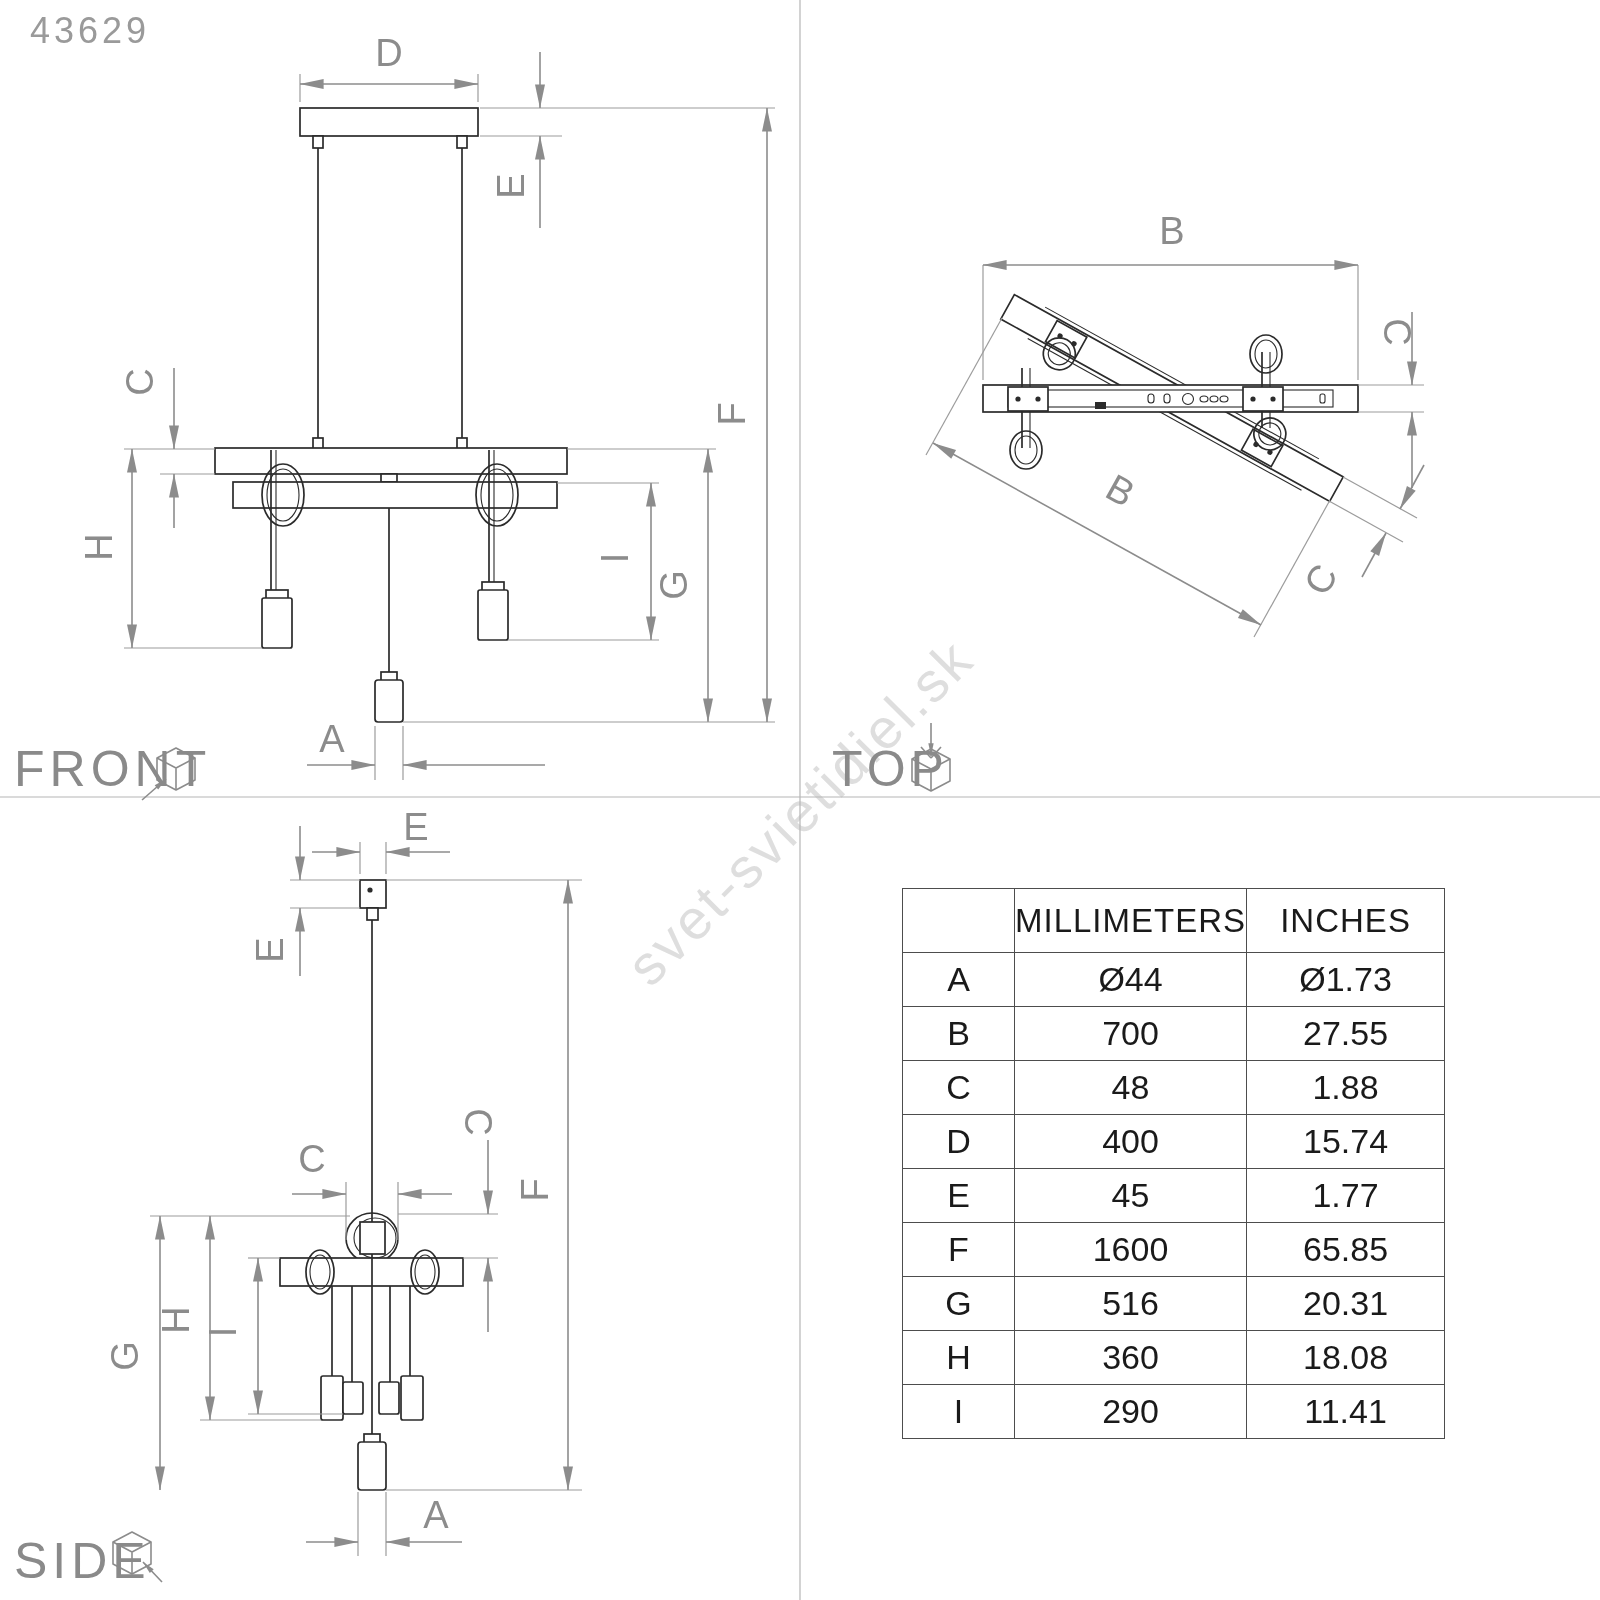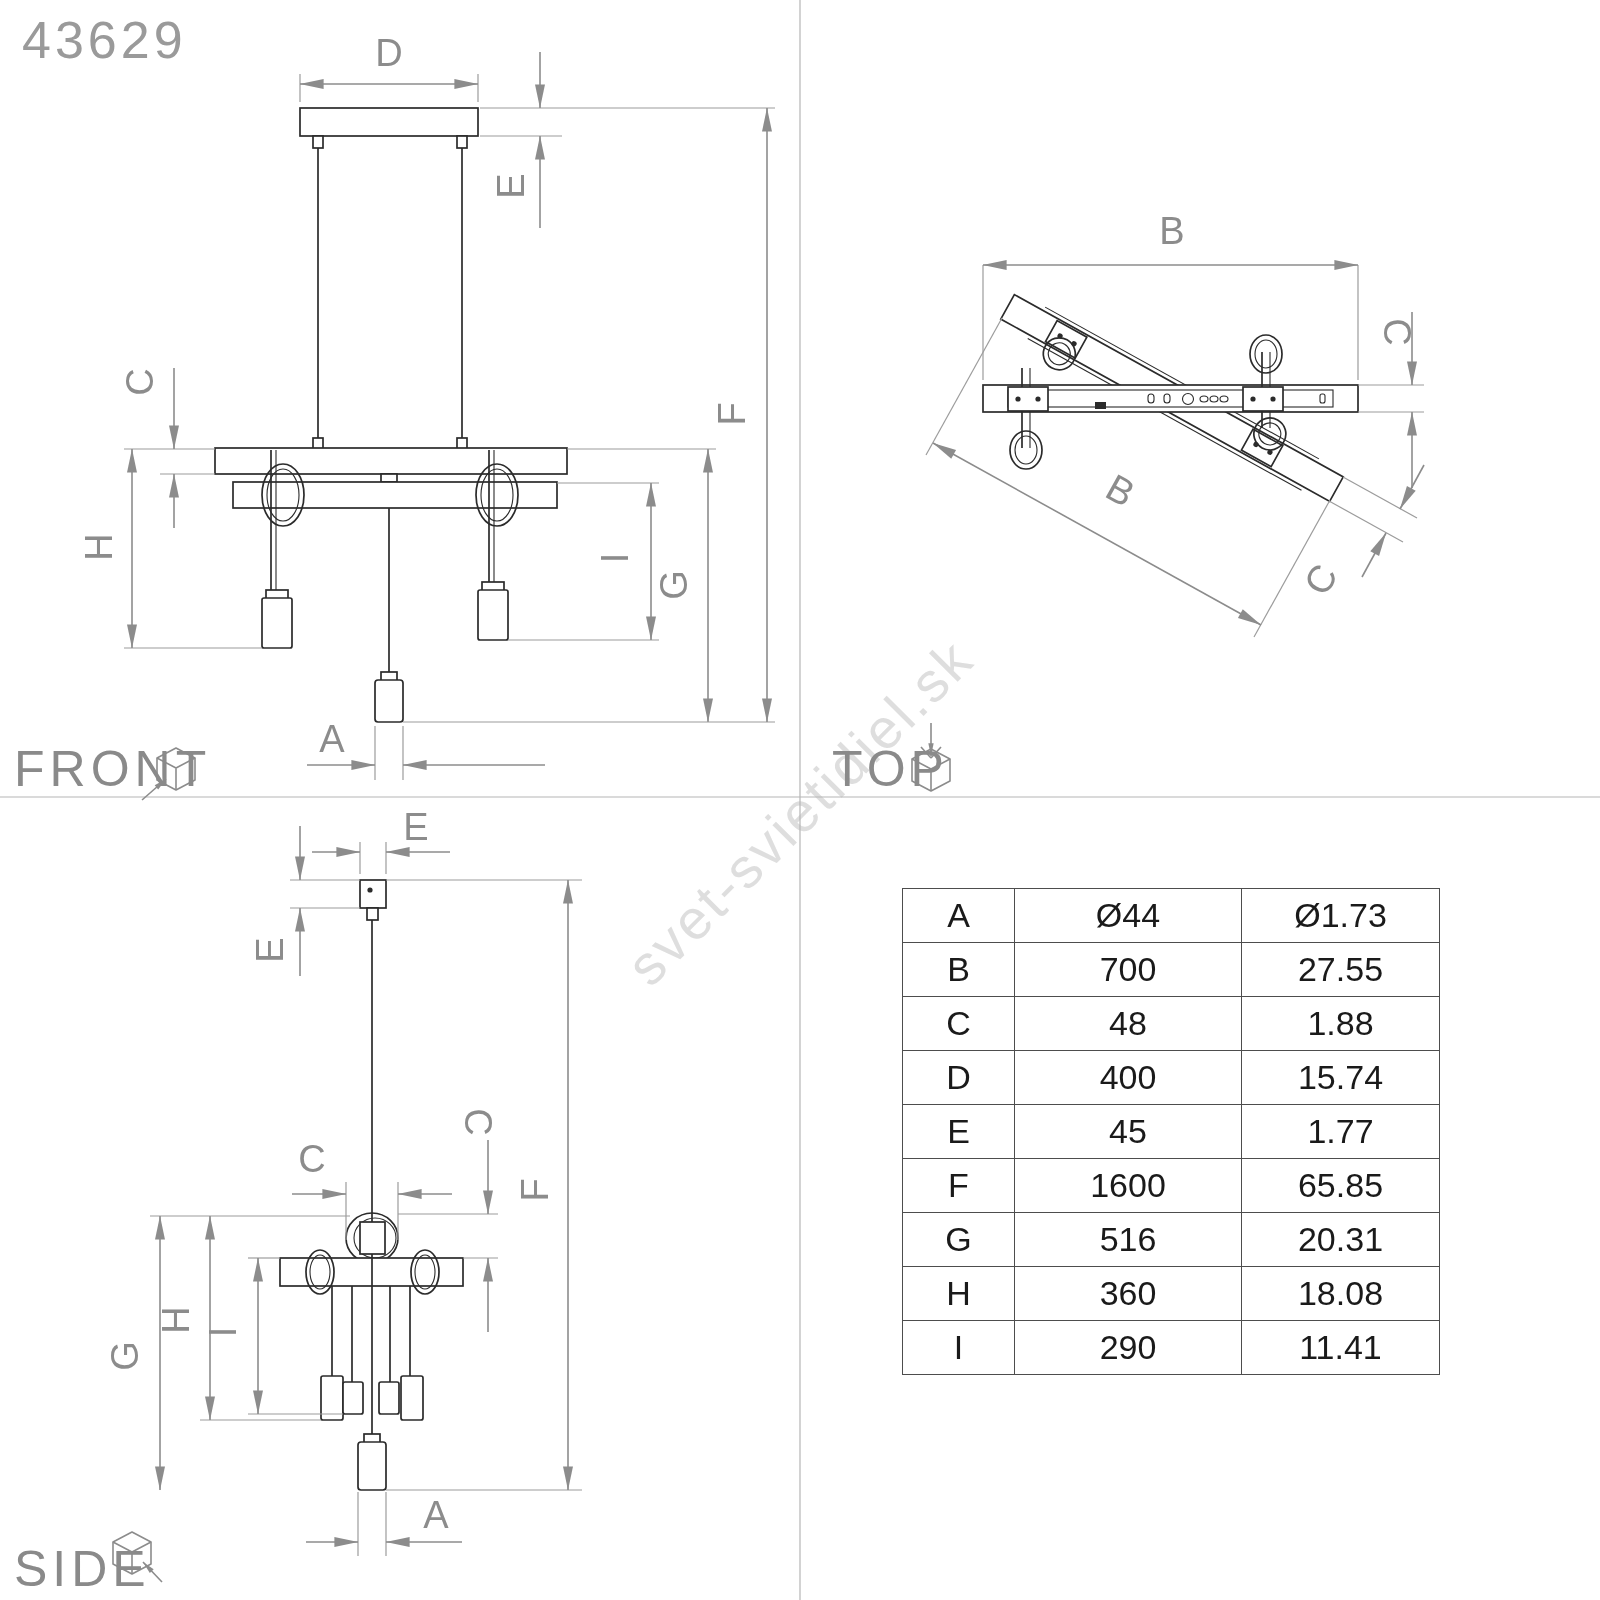--- a/index.html
+++ b/index.html
@@ -3,25 +3,25 @@
 <meta charset="utf-8">
 <style>
   html,body{margin:0;padding:0;background:#fff;}
   body{width:1600px;height:1600px;position:relative;overflow:hidden;
        font-family:"Liberation Sans",sans-serif;}
   #wm{position:absolute;left:800px;top:812px;z-index:1;
       transform:translate(-50%,-50%) rotate(-45deg);
       font-size:56px;letter-spacing:3px;color:#c9c9c9;opacity:.6;white-space:nowrap;}
   svg#art{position:absolute;left:0;top:0;z-index:2;}
   .ovl{position:absolute;z-index:3;color:#8c8c8c;}
-  #code{left:22px;top:10px;font-size:52px;letter-spacing:4px;color:#9a9a9a;}
+  #code{left:30px;top:10px;font-size:36px;letter-spacing:4px;color:#9a9a9a;}
   .viewlabel{font-size:50px;letter-spacing:5px;color:#8a8a8a;}
   #lbl-front{left:14px;top:740px;}
   #lbl-top{left:812px;top:740px;margin-left:20px;}
-  #lbl-side{left:14px;top:1532px;margin-top:8px;}
+  #lbl-side{left:14px;top:1532px;}
   
   .d{stroke:#2b2b2b;stroke-width:1.7;fill:none;}
   .df{stroke:#2b2b2b;stroke-width:1.7;fill:#ffffff;}
   .dt{stroke:#2b2b2b;stroke-width:1.1;fill:none;}
   .dk{fill:#2b2b2b;stroke:none;}
   .g{stroke:#8c8c8c;stroke-width:1.6;fill:none;}
   .ge{stroke:#9c9c9c;stroke-width:1.2;fill:none;}
   .cube{stroke:#8c8c8c;stroke-width:1.6;fill:none;stroke-linejoin:round;}
   text.dim{fill:#8c8c8c;font-size:38px;font-family:"Liberation Sans",sans-serif;}
   .div{stroke:#b5b5b5;stroke-width:1.2;}
@@ -288,20 +288,25 @@
 <div class="ovl viewlabel" id="lbl-top">TOP</div>
 <div class="ovl viewlabel" id="lbl-side">SIDE</div>
 
 <table id="dims-table">
   <colgroup>
       <col style="width:112px">
       <col style="width:227px">
       <col style="width:198px">
     </colgroup>
   <tbody>
+      <tr class="hdr">
+    <th></th>
+    <th>MILLIMETERS</th>
+    <th>INCHES</th>
+  </tr>
   <tr>
         <td>A</td>
         <td>Ø44</td>
         <td>Ø1.73</td>
       </tr>
   <tr>
         <td>B</td>
         <td>700</td>
         <td>27.55</td>
       </tr>

